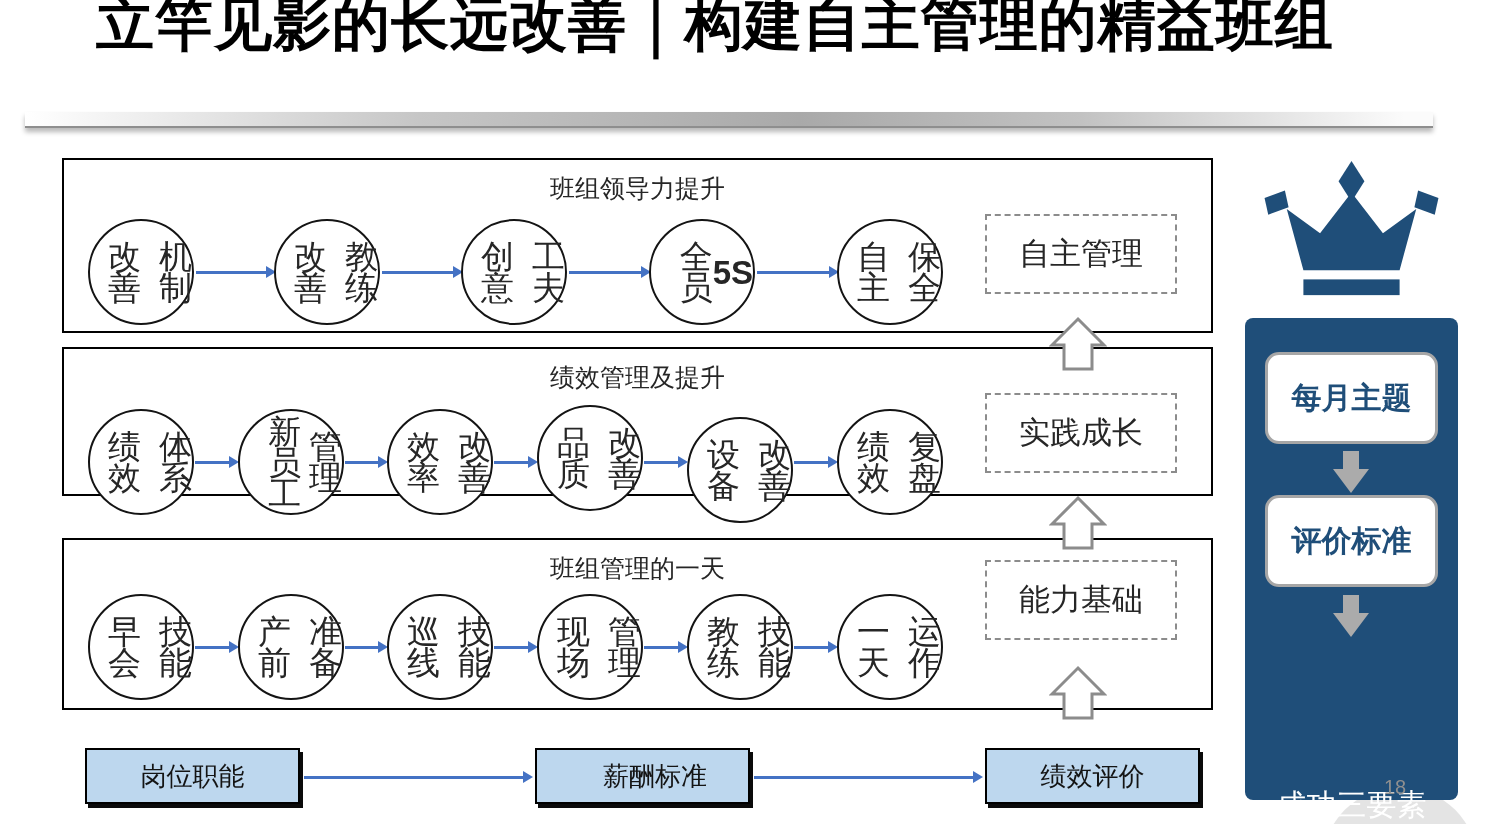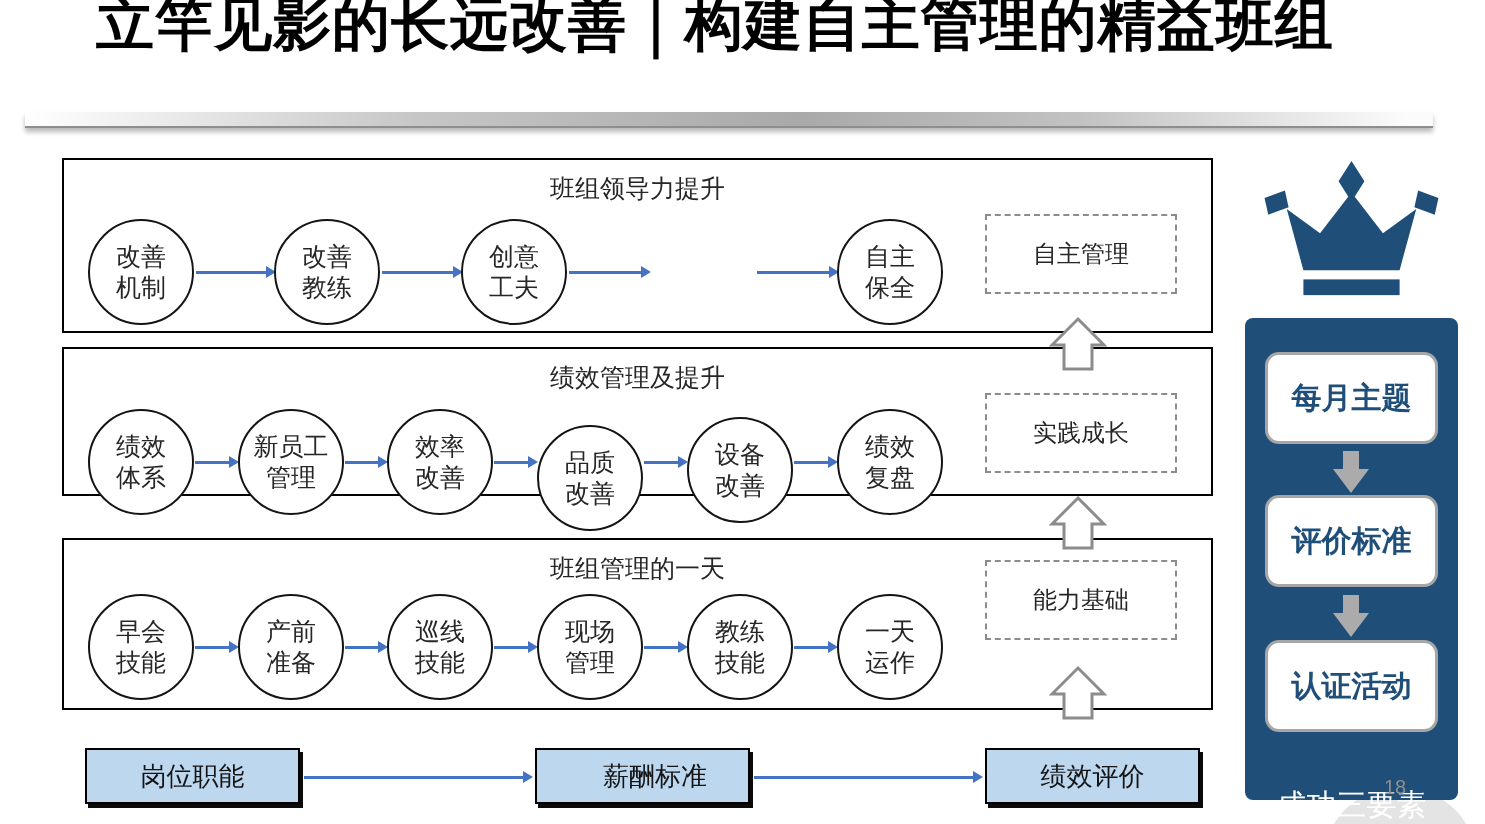--- a/index.html
+++ b/index.html
@@ -29,37 +29,37 @@
   .row1{top:158px;height:175px;}
   .row2{top:347px;height:149px;}
   .row3{top:538px;height:172px;}
   .row-title{
     position:absolute;top:12px;left:0;width:100%;text-align:center;
     font-size:25px;color:#262626;
   }
   .circle{
     position:absolute;width:106px;height:106px;border:2px solid #141414;
     border-radius:50%;box-sizing:border-box;background:#fff;
-    display:flex;flex-direction:column;align-items:center;justify-content:center;
-    font-size:25px;line-height:31px;color:#262626;text-align:right;
+    display:flex;align-items:center;justify-content:center;
+    font-size:33px;line-height:31px;color:#262626;text-align:right;
   }
   .circle .b{font-weight:bold;}
   .conn{
     position:absolute;height:3px;background:#4472C4;
   }
   .conn::after{
     content:"";position:absolute;right:-8px;top:-5px;
     border-top:6.5px solid transparent;border-bottom:6.5px solid transparent;
     border-left:10px solid #4472C4;
   }
   .tag{
     position:absolute;left:921px;width:192px;height:80px;
     border:2px dashed #8c8c8c;box-sizing:border-box;background:#fff;
     display:flex;align-items:center;justify-content:center;
-    font-size:24px;color:#262626;
+    font-size:31px;color:#262626;
   }
   
   .uparrow{position:absolute;left:1049px;width:58px;height:56px;z-index:6;}
   
   .bluebox{
     position:absolute;top:748px;width:215px;height:56px;
     background:#BDD7EE;border:2px solid #000;box-sizing:border-box;
     box-shadow:3px 4px 0 #0a0a0a;
     display:flex;align-items:center;justify-content:center;
     font-size:26px;color:#141414;
@@ -113,20 +113,24 @@
   <div class="circle" style="left:210px;top:59px;">
     <span>改善</span>
     <span>教练</span>
   </div>
   <div class="conn" style="left:318px;top:111px;width:73px;"></div>
   <div class="circle" style="left:397px;top:59px;">
     <span>创意</span>
     <span>工夫</span>
   </div>
   <div class="conn" style="left:505px;top:111px;width:74px;"></div>
+  <div class="circle" style="left:585px;top:59px;">
+    <span>全员</span>
+    <span class="b">5S</span>
+  </div>
   <div class="conn" style="left:693px;top:111px;width:74px;"></div>
   <div class="circle" style="left:773px;top:59px;">
     <span>自主</span>
     <span>保全</span>
   </div>
   <div class="tag" style="top:54px;">自主管理</div>
 </div>
 
 <div class="row row2">
   <div class="row-title">绩效管理及提升</div>
@@ -138,21 +142,21 @@
   <div class="circle" style="left:174px;top:60px;">
     <span>新员工</span>
     <span>管理</span>
   </div>
   <div class="conn" style="left:281px;top:112px;width:35px;"></div>
   <div class="circle" style="left:323px;top:60px;">
     <span>效率</span>
     <span>改善</span>
   </div>
   <div class="conn" style="left:430px;top:112px;width:36px;"></div>
-  <div class="circle" style="left:473px;top:76px;">
+  <div class="circle" style="left:473px;top:56px;">
     <span>品质</span>
     <span>改善</span>
   </div>
   <div class="conn" style="left:580px;top:112px;width:36px;"></div>
   <div class="circle" style="left:623px;top:68px;">
     <span>设备</span>
     <span>改善</span>
   </div>
   <div class="conn" style="left:730px;top:112px;width:36px;"></div>
   <div class="circle" style="left:773px;top:60px;">
@@ -226,17 +230,16 @@
   <div class="panel-item pi1">每月主题</div>
   <svg class="downarrow da1" viewBox="0 0 40 42">
     <rect x="12" y="0" width="16" height="18" fill="#ABABAB"></rect>
     <polygon points="2,18 38,18 20,42" fill="#ABABAB"></polygon>
   </svg>
   <div class="panel-item pi2">评价标准</div>
   <svg class="downarrow da2" viewBox="0 0 40 42">
     <rect x="12" y="0" width="16" height="18" fill="#ABABAB"></rect>
     <polygon points="2,18 38,18 20,42" fill="#ABABAB"></polygon>
   </svg>
-  <div class="panel-item pi3">认证活动</div>
   <div class="panel-caption">成功三要素</div>
 </div>
 
 <div class="page-number">18</div>
 
 </body></html>

